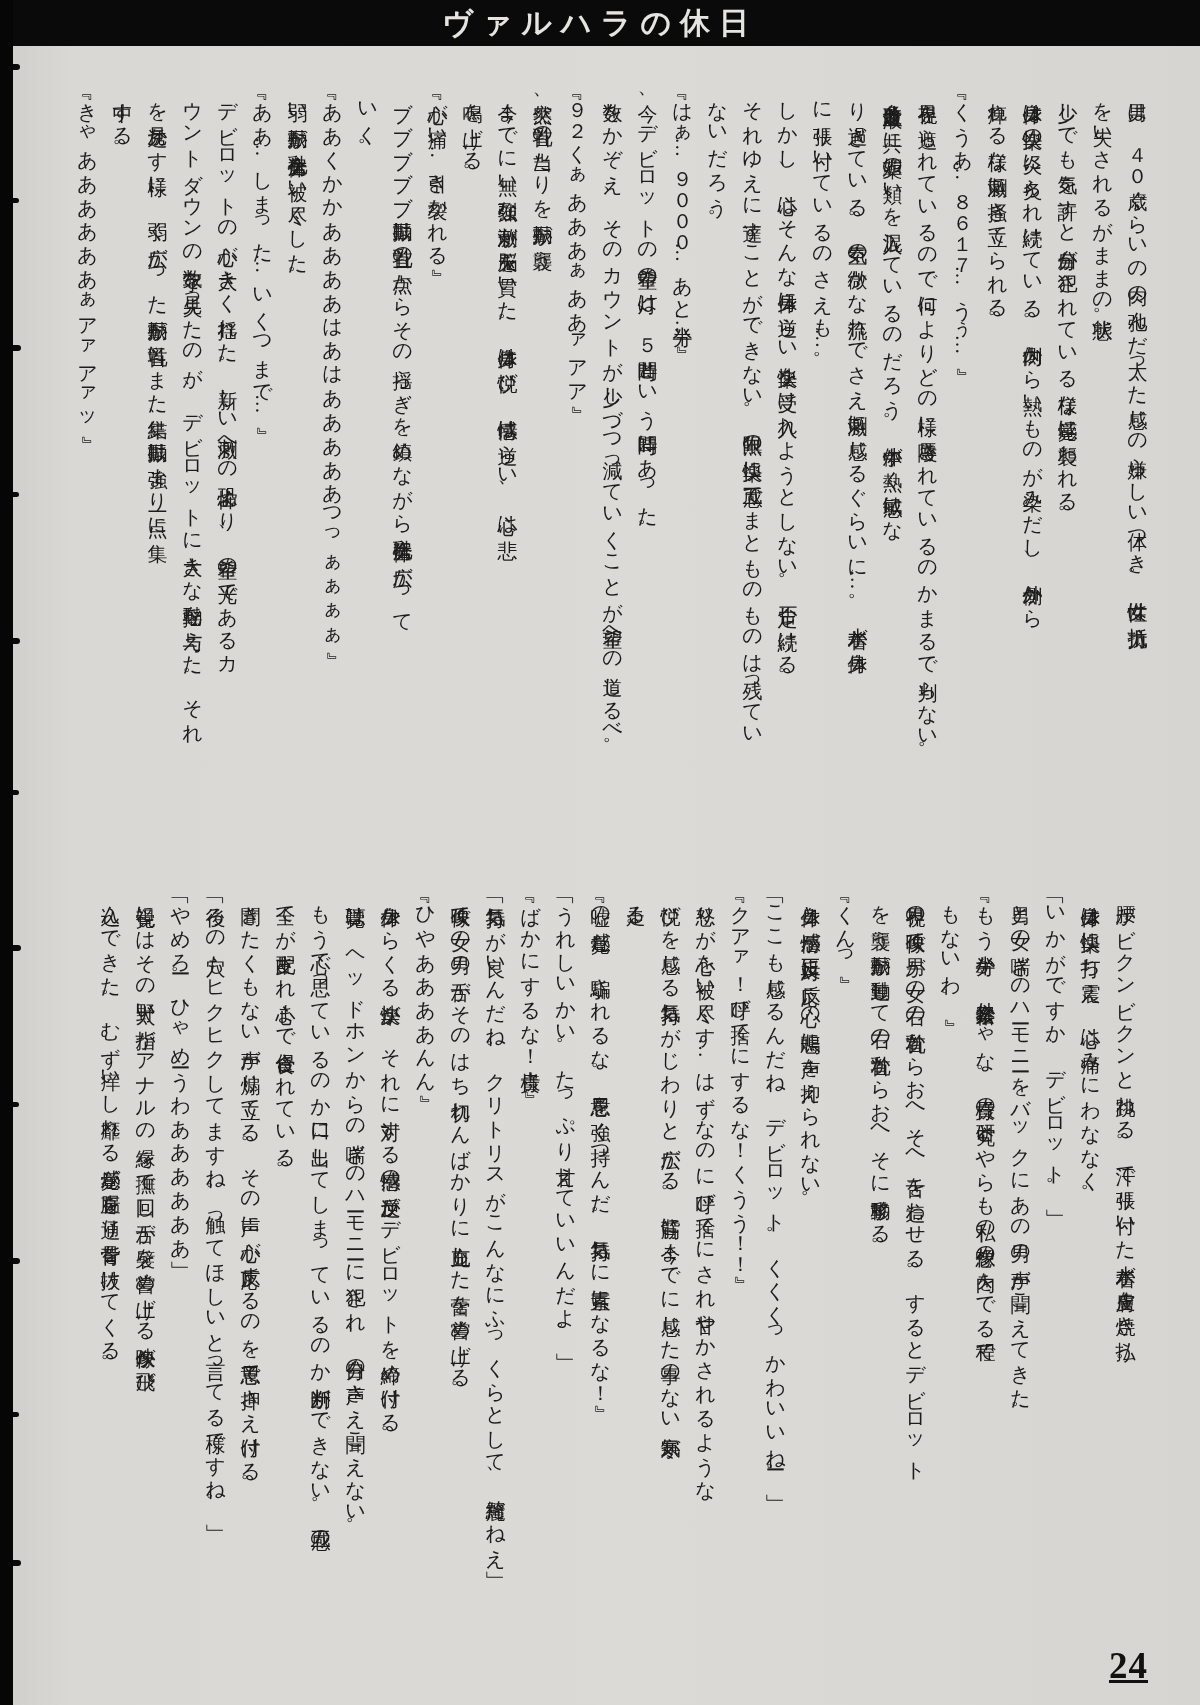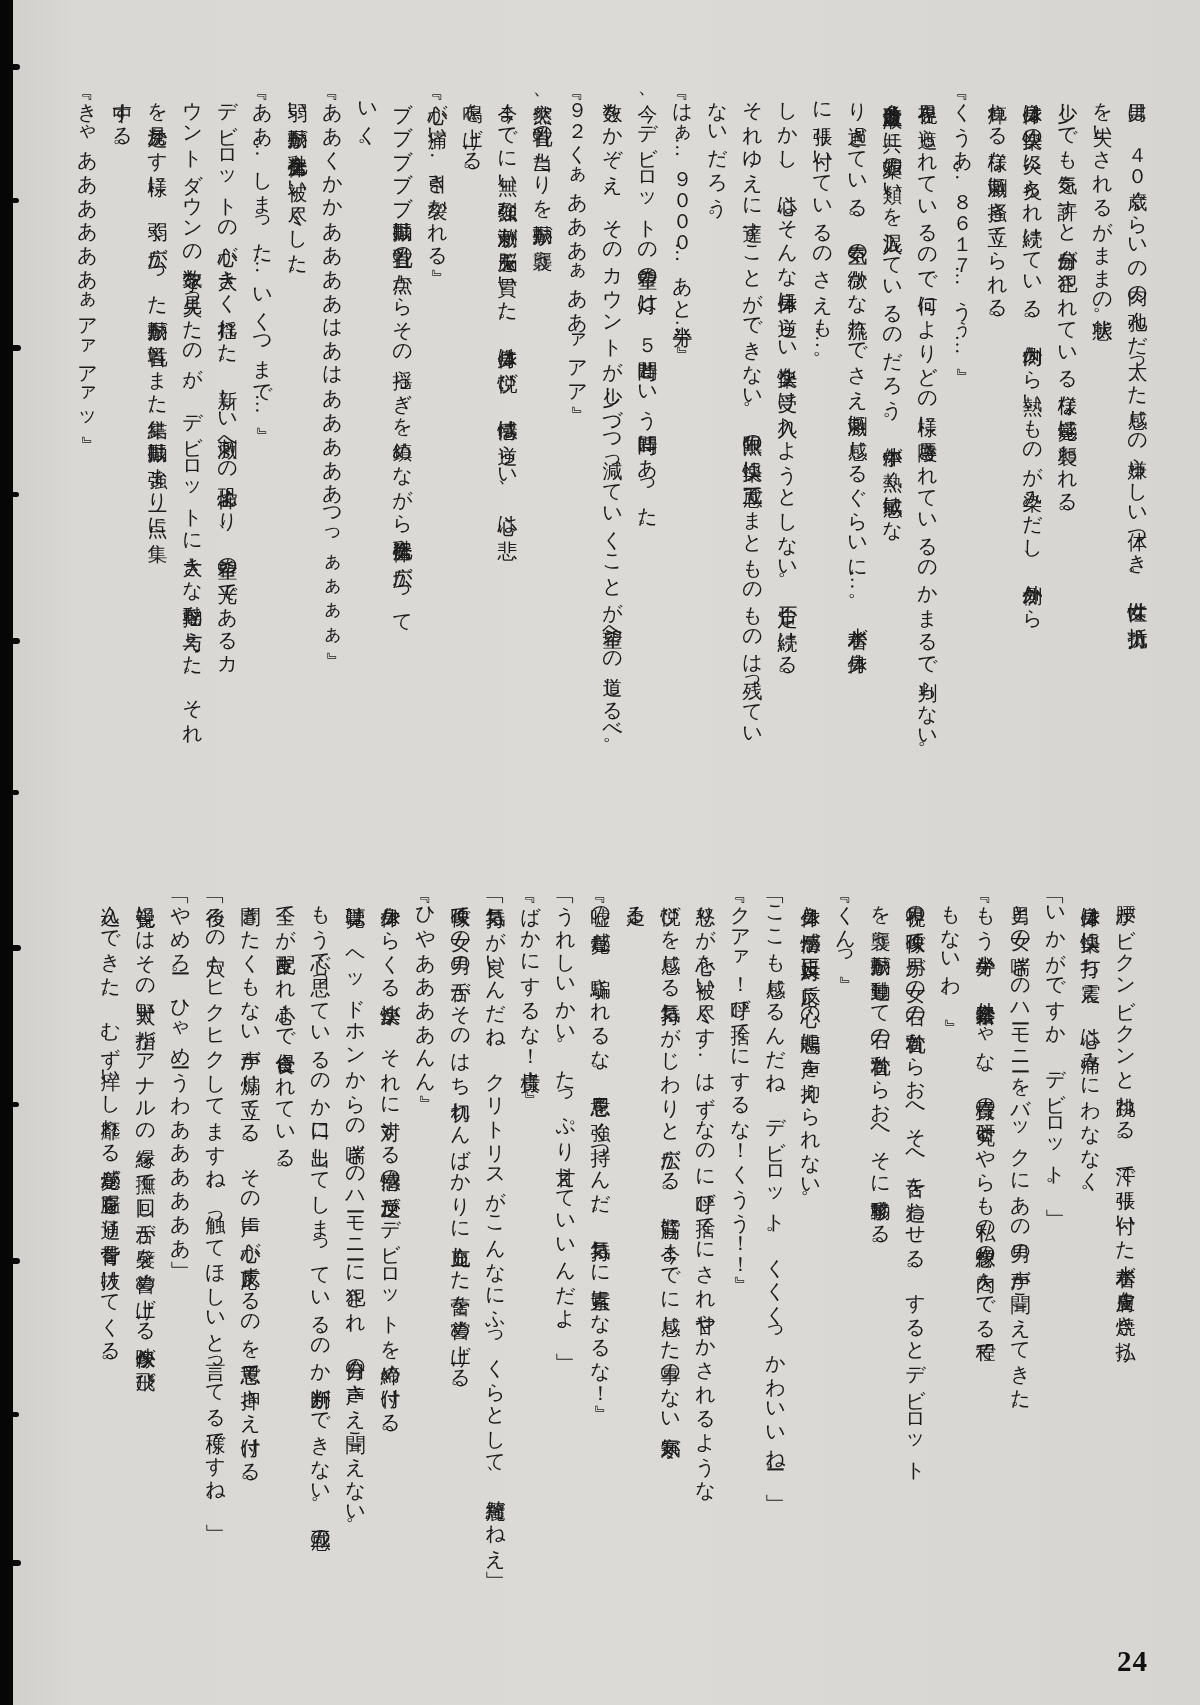--- a/index.html
+++ b/index.html
@@ -37,30 +37,34 @@
   .band-lower{top:891px;right:64px;height:790px;}
   .tcol{
     writing-mode:vertical-rl;
     text-orientation:mixed;
     font-size:20px;line-height:1;letter-spacing:1px;
     color:#1c1c1c;white-space:nowrap;
     text-align:left;
   }
   
   .page-number{
-    position:absolute;right:52px;bottom:27px;
-    font-size:29px;font-weight:bold;color:#111;
+    position:absolute;right:52px;bottom:18px;
+    font-size:37px;font-weight:bold;color:#111;
     letter-spacing:1px;
+    text-decoration:underline;
   }
 </style>
 </head>
 <body>
 
 <div class="page">
 
+  <div class="banner">
+    <div class="title">ヴァルハラの休日</div>
+  </div>
 
   <div class="binding"></div>
 
   <div class="speck" style="left:13px;top:64px;width:7px;height:6px;border-radius:0 3px 3px 0;"></div>
   <div class="speck" style="left:13px;top:198px;width:6px;height:5px;border-radius:0 3px 3px 0;"></div>
   <div class="speck" style="left:13px;top:345px;width:8px;height:6px;border-radius:0 3px 3px 0;"></div>
   <div class="speck" style="left:13px;top:492px;width:6px;height:5px;border-radius:0 3px 3px 0;"></div>
   <div class="speck" style="left:13px;top:638px;width:7px;height:6px;border-radius:0 3px 3px 0;"></div>
   <div class="speck" style="left:13px;top:790px;width:6px;height:5px;border-radius:0 3px 3px 0;"></div>
   <div class="speck" style="left:13px;top:945px;width:8px;height:6px;border-radius:0 3px 3px 0;"></div>

